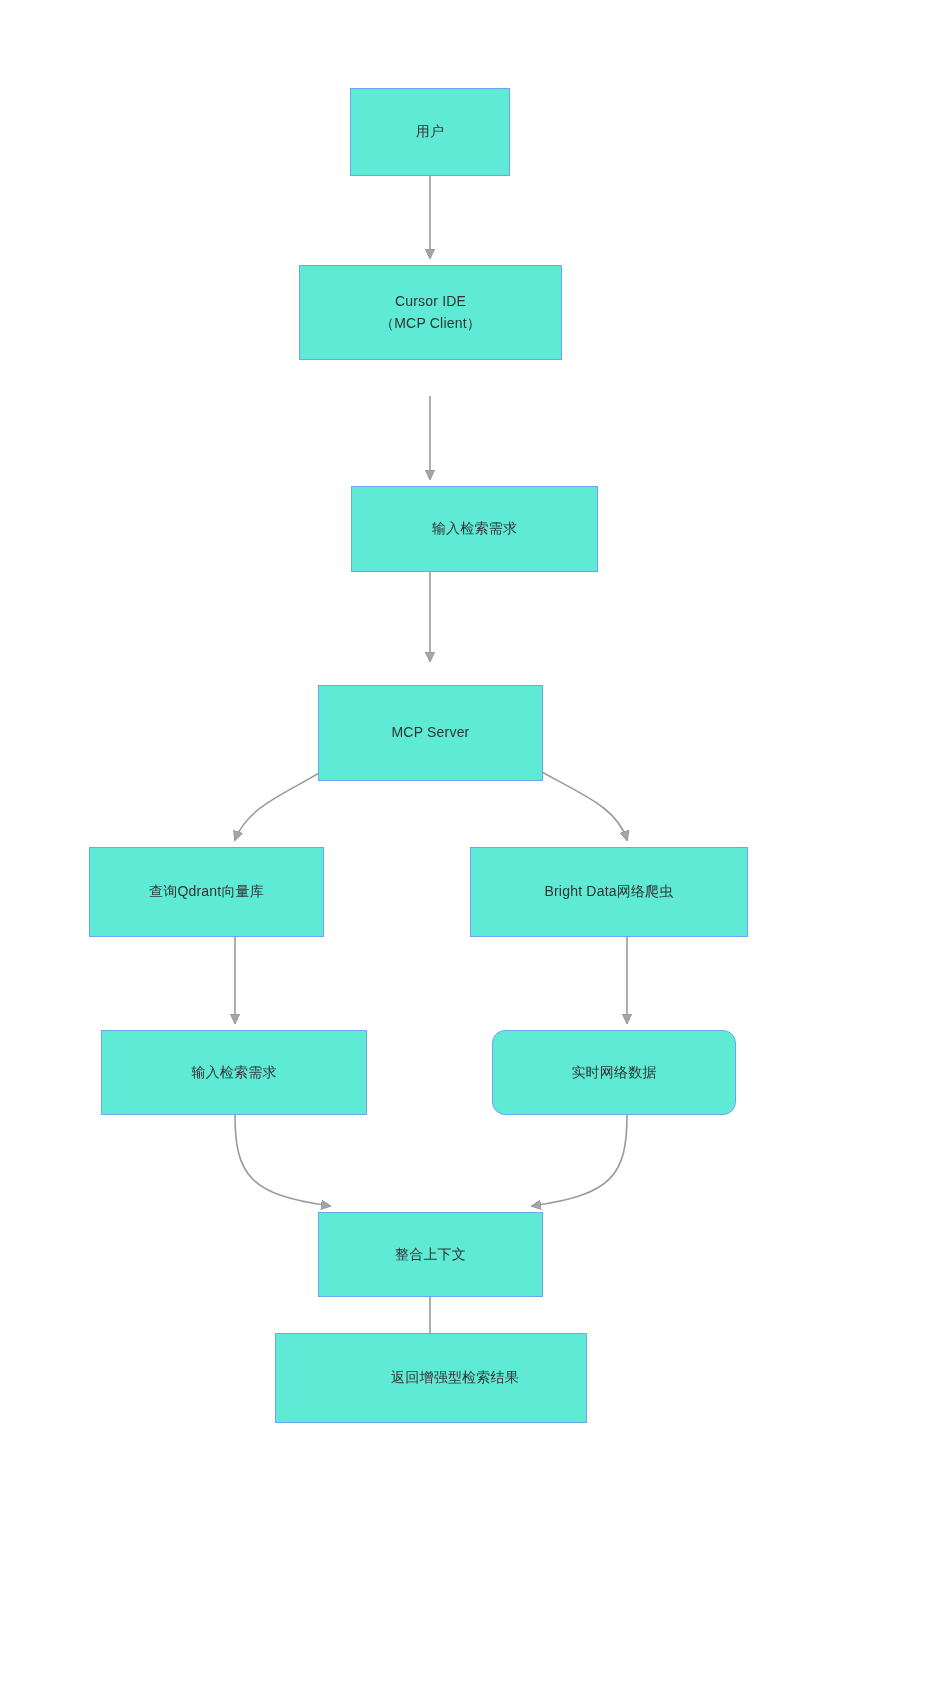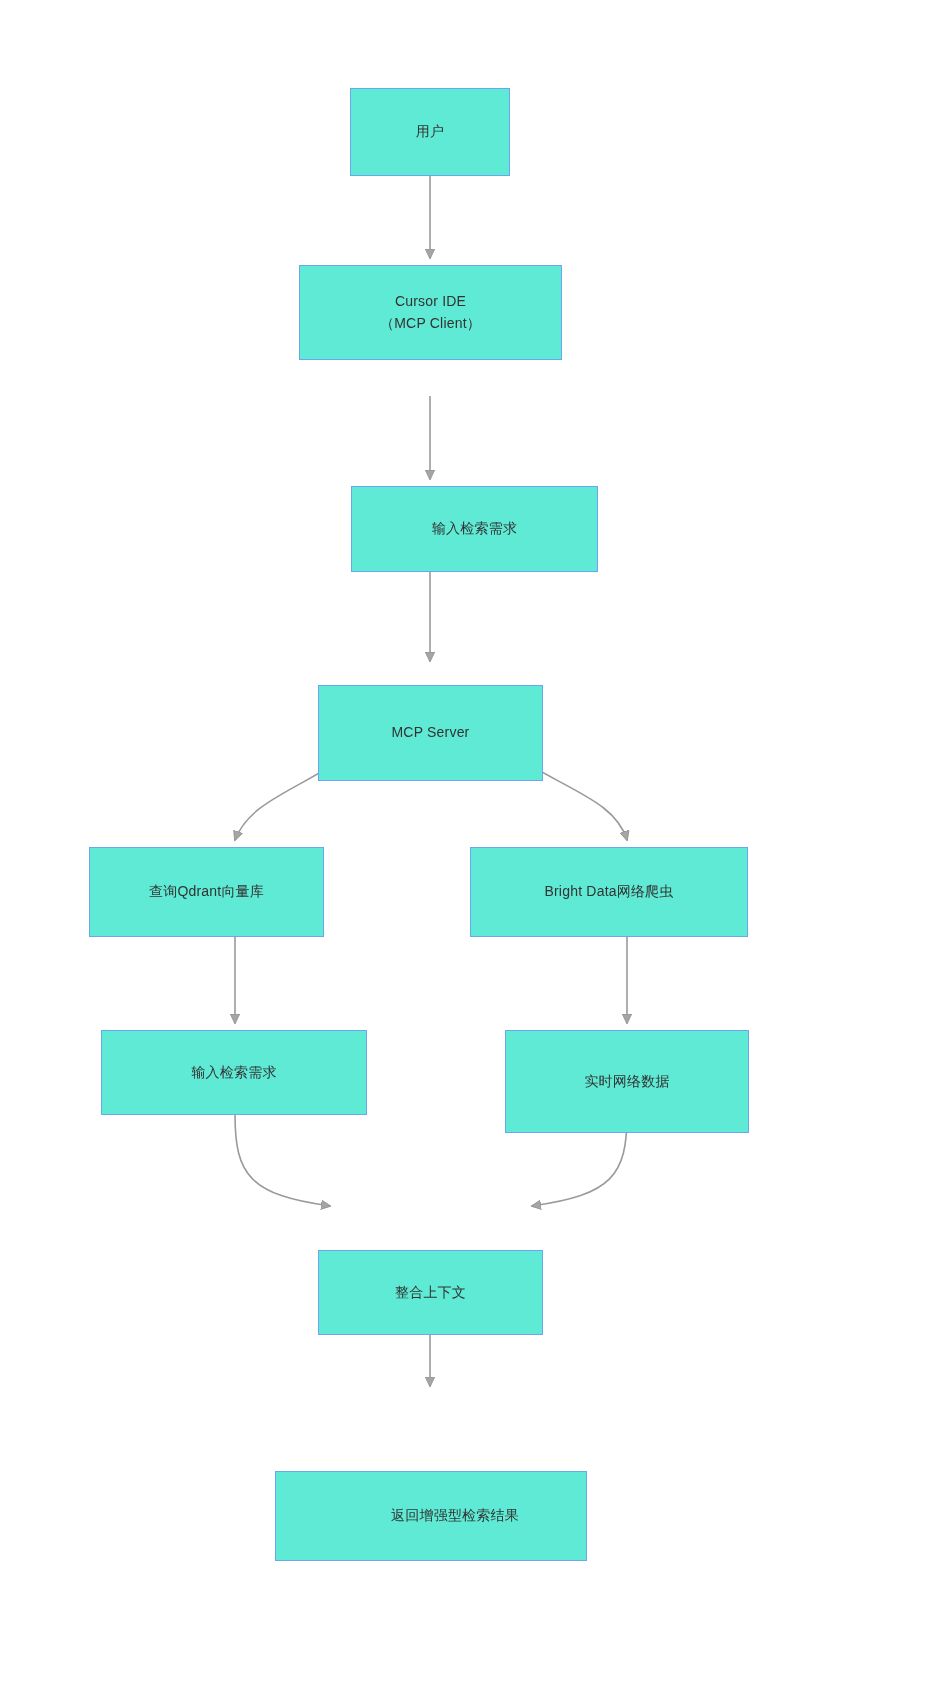--- a/index.html
+++ b/index.html
@@ -45,23 +45,23 @@
     padding: 0 10px;
     white-space: pre-line;
   }
   .n-user      { left: 350px; top: 88px;   width: 160px; height: 88px;  }
   .n-cursor    { left: 299px; top: 265px;  width: 263px; height: 95px; }
   .n-input     { left: 307px; top: 486px;  width: 247px; height: 86px; margin-left: 44px;  }
   .n-server    { left: 318px; top: 668px;  width: 225px; height: 96px; margin-top: 17px;  }
   .n-qdrant    { left: 89px;  top: 847px;  width: 235px; height: 90px;  }
   .n-bright    { left: 470px; top: 847px;  width: 278px; height: 90px;  }
   .n-struct    { left: 101px; top: 1030px; width: 266px; height: 85px;  }
-  .n-realtime  { left: 505px; top: 1030px; width: 244px; height: 103px;  }
-  .n-context   { left: 318px; top: 1212px; width: 225px; height: 85px; margin-top: 38px;  }
-  .n-result    { left: 275px; top: 1471px; width: 312px; height: 90px; padding-left: 48px;  }
+  .n-realtime  { left: 492px; top: 1030px; width: 244px; height: 85px; border-radius: 13px;  }
+  .n-context   { left: 318px; top: 1212px; width: 225px; height: 85px;  }
+  .n-result    { left: 275px; top: 1333px; width: 312px; height: 90px; padding-left: 48px;  }
 </style>
 </head>
 <body>
 
 <div id="canvas">
 
   <svg id="edges" viewBox="0 0 943 1695" xmlns="http://www.w3.org/2000/svg">
     <defs>
       <marker id="arrow" markerWidth="11" markerHeight="11" refX="9" refY="5.5" orient="auto" markerUnits="userSpaceOnUse">
         <path d="M0,0.8 L10,5.5 L0,10.2 z" fill="#a5a5a5" stroke="#8f8f8f" stroke-width="0.8"></path>

